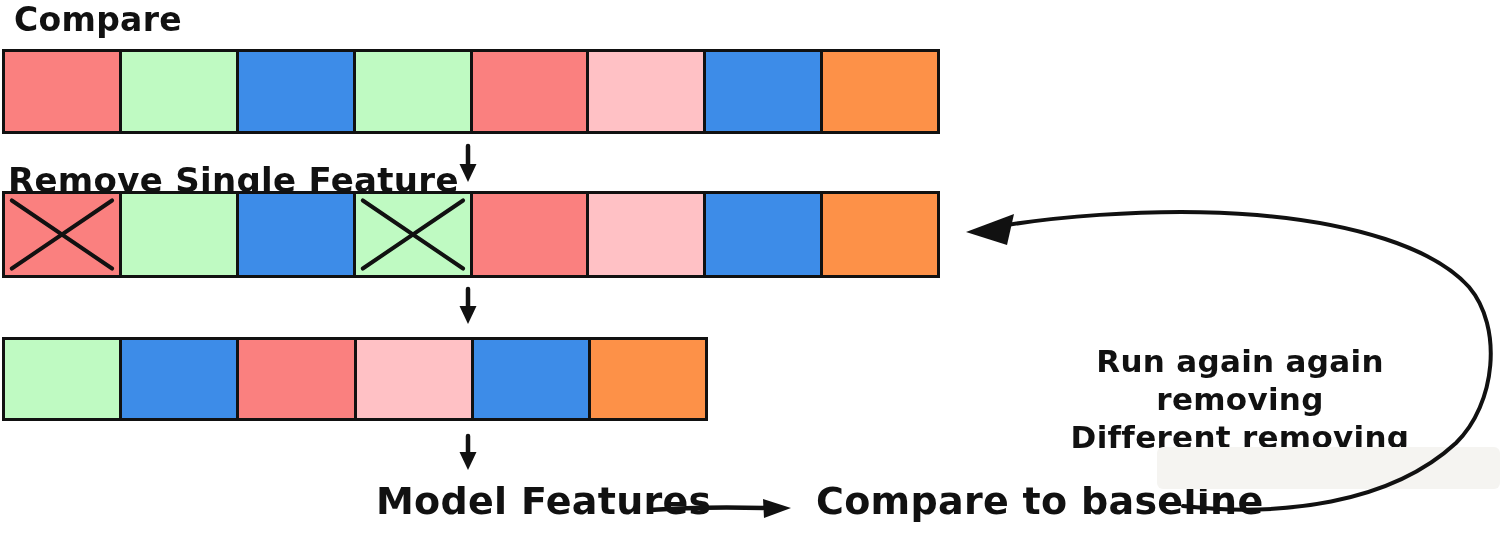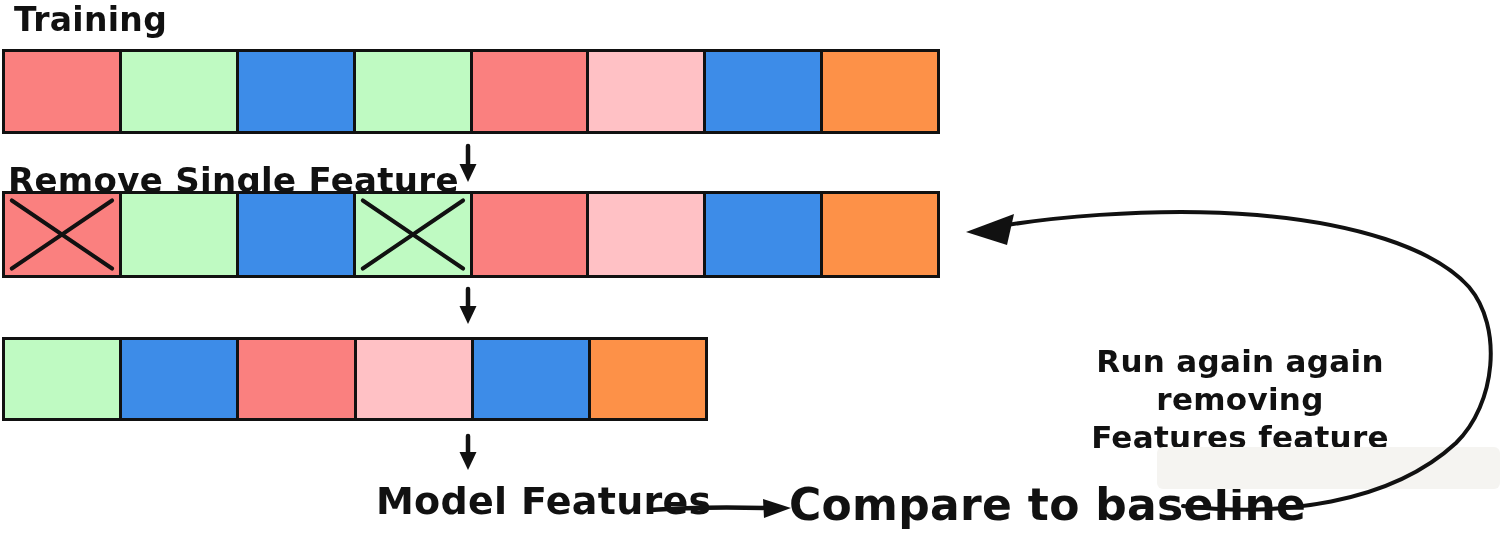--- a/index.html
+++ b/index.html
@@ -5,46 +5,46 @@
   html,body{margin:0;padding:0;background:#ffffff;}
   .canvas{
     position:relative;width:1500px;height:538px;background:#ffffff;
     font-family:"DejaVu Sans", sans-serif;overflow:hidden;
   }
   .hand{font-weight:700;color:#111111;letter-spacing:.3px;}
   .label{position:absolute;white-space:nowrap;}
   #features-label{left:14px;top:0px;font-size:33px;}
   #remove-label{left:8px;top:142px;font-size:34px;margin-top:18px;}
   #training-label{left:376px;top:479px;font-size:38px;}
-  #compare-label{left:789px;top:479px;font-size:44px;}
+  #compare-label{left:816px;top:479px;font-size:38px;}
   #runagain-label{left:1020px;top:342px;width:440px;font-size:31px;line-height:38px;
                   text-align:center;white-space:normal;}
   .frow{position:absolute;display:flex;border:3px solid #111111;box-sizing:border-box;background:#fff;}
   #row-0{left:2px;top:49px;width:938px;height:85px;}
   #row-1{left:2px;top:191px;width:938px;height:87px;}
   #row-2{left:2px;top:337px;width:706px;height:84px;}
   .cell{flex:1 1 0;position:relative;border-right:3px solid #111111;}
   .cell:last-child{border-right:none;}
   .xmark{position:absolute;left:0;top:0;width:100%;height:100%;display:block;}
   svg.overlay{position:absolute;left:0;top:0;width:1500px;height:538px;pointer-events:none;}
   .remnant{position:absolute;left:1157px;top:447px;width:343px;height:42px;
            background:#f5f4f1;border-radius:6px;}
 </style>
 </head>
 <body>
 
 <div class="canvas">
 
-  <div class="label hand" id="features-label">Training</div>
+  <div class="label hand" id="features-label">Compare</div>
   <div class="label hand" id="remove-label">Remove Single Feature</div>
   <div class="label hand" id="training-label">Model Features</div>
   <div class="label hand" id="compare-label">Compare to baseline</div>
   <div class="label hand" id="runagain-label">
     <span>Run again again removing</span><br>
-    <span>Features feature</span>
+    <span>Different removing</span>
   </div>
 
   <div class="remnant"></div>
 
   <div class="frow" id="row-0">
       <div class="cell" style="background: rgb(250, 128, 127);"></div>
       <div class="cell" style="background: rgb(191, 250, 194);"></div>
       <div class="cell" style="background: rgb(61, 140, 232);"></div>
       <div class="cell" style="background: rgb(191, 250, 194);"></div>
       <div class="cell" style="background: rgb(250, 128, 127);"></div>

